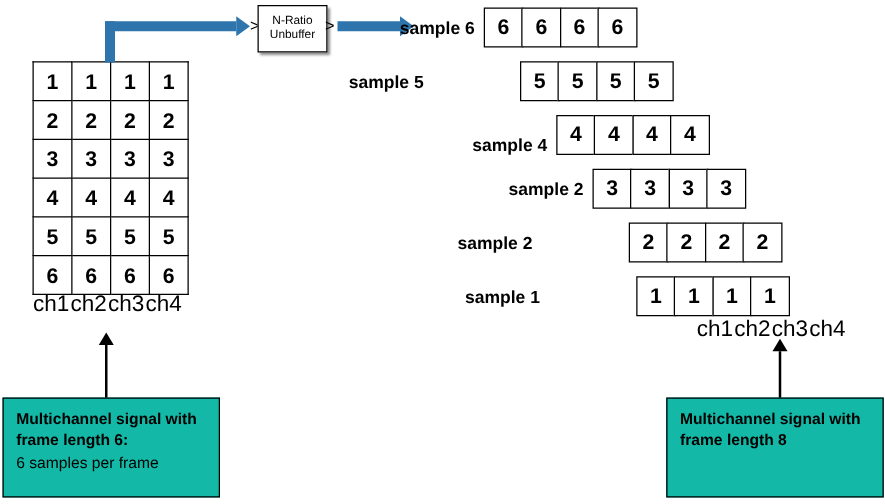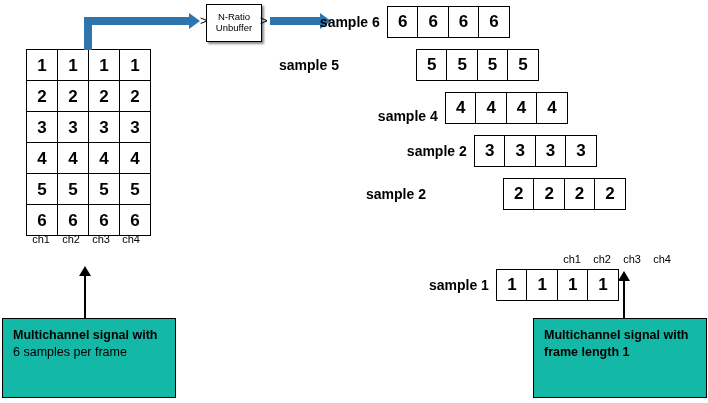--- a/index.html
+++ b/index.html
@@ -36,21 +36,21 @@
     font-weight: bold;
     font-family: "Liberation Sans", sans-serif;
     line-height: 1;
     padding: 0;
     background: #fff;
   }
 
   .ch-labels {
     position: absolute;
     display: flex;
-    font-size: 11px;
+    font-size: 18px;
     font-family: "Liberation Sans", sans-serif;
     align-items: flex-end;
   }
   .ch-labels span {
     width: 30px;
     text-align: center;
     display: inline-block;
   }
 
   
@@ -266,21 +266,21 @@
   <div class="sample-row" style="left:366px; top:178px; width:260px; justify-content:space-between;">
     <span class="sample-label">sample 2</span>
     <span class="sample-boxes">
       <span class="cell">2</span>
       <span class="cell">2</span>
       <span class="cell">2</span>
       <span class="cell">2</span>
     </span>
   </div>
 
-  <div class="sample-row" style="left:394px; top:221px; width:260px; justify-content:center;margin-top:48px;">
+  <div class="sample-row" style="left:372px; top:221px; width:260px; justify-content:space-between;">
     <span class="sample-label">sample 1</span>
     <span class="sample-boxes">
       <span class="cell">1</span>
       <span class="cell">1</span>
       <span class="cell">1</span>
       <span class="cell">1</span>
     </span>
   </div>
 
   <div class="ch-labels" style="left:557px; top:253px;">
@@ -288,24 +288,25 @@
     <span>ch2</span>
     <span>ch3</span>
     <span>ch4</span>
   </div>
 
   <div class="thin-stem" style="left:84px; top:276px; height:44px;"></div>
   <div class="thin-head" style="left:79px; top:266px;"></div>
 
   <div class="caption-box" style="left:2px; top:318px; width:174px; height:80px;">
     <div class="bold-line">Multichannel signal with</div>
+    <div class="bold-line">frame length 6:</div>
     <div>6 samples per frame</div>
   </div>
 
   <div class="thin-stem" style="left:623px; top:281px; height:39px;"></div>
   <div class="thin-head" style="left:618px; top:271px;"></div>
 
   <div class="caption-box" style="left:533px; top:318px; width:174px; height:80px;">
     <div class="bold-line">Multichannel signal with</div>
-    <div class="bold-line">frame length 1</div>
+    <div class="bold-line">frame length 8</div>
   </div>
 
 </div>
 
 </body></html>

